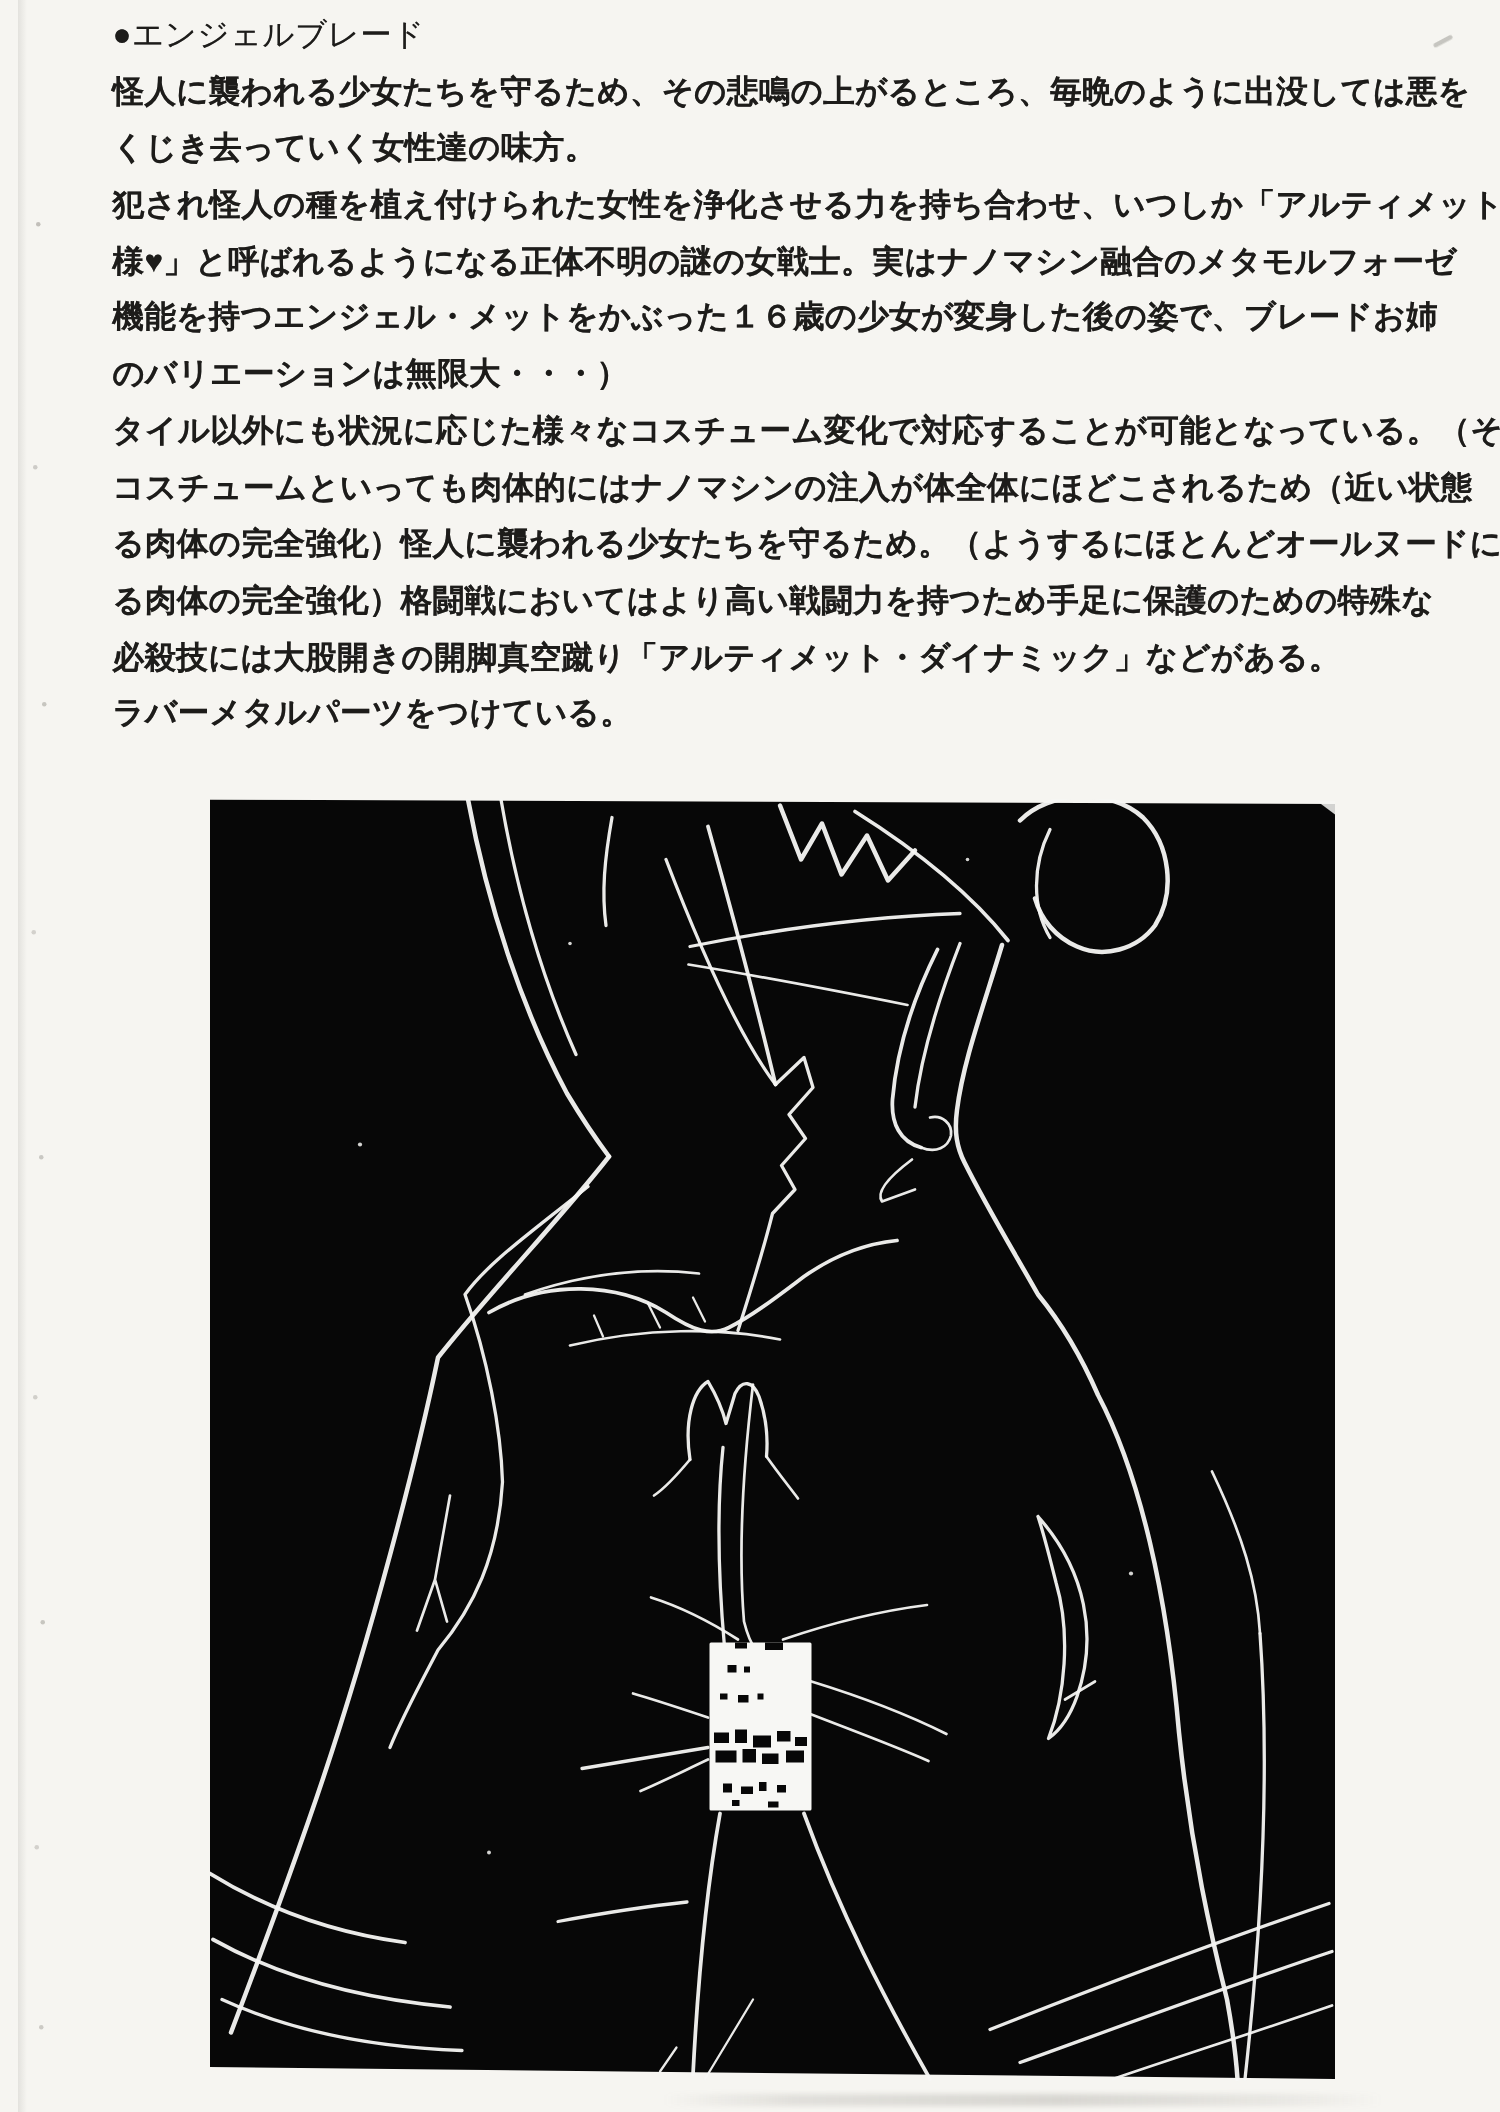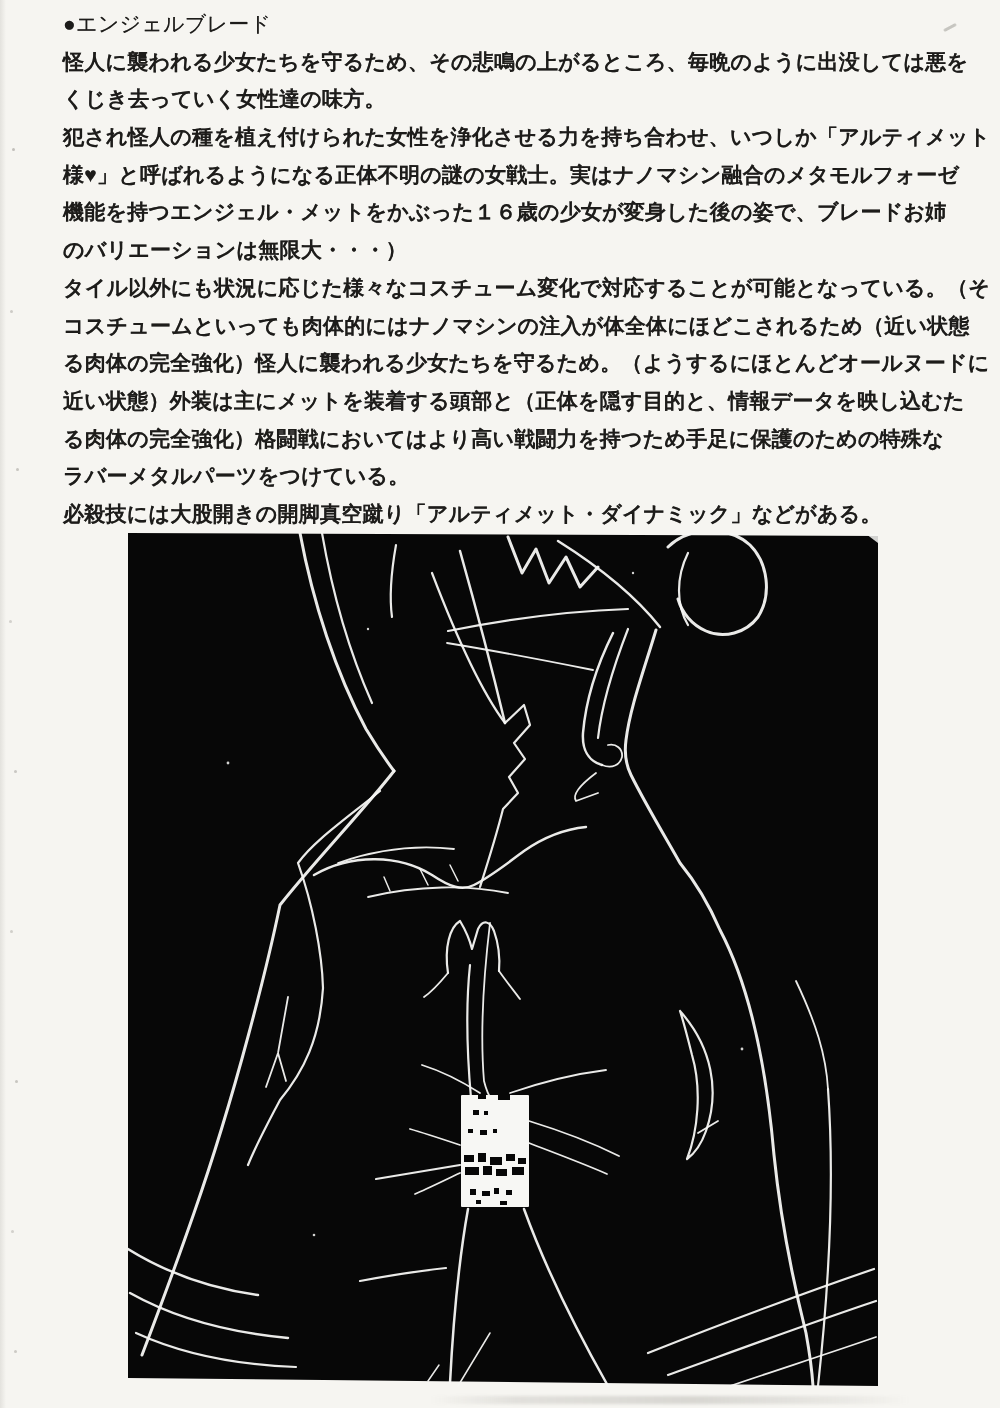--- a/index.html
+++ b/index.html
@@ -8,21 +8,21 @@
     --fig-bg:#070707;
     --fig-ink:#f7f7f4;
   }
   html,body{margin:0;padding:0;}
   body{
     width:1000px;height:1408px;
     background:var(--paper);
     font-family:"Liberation Sans","DejaVu Sans",sans-serif;
     overflow:hidden;position:relative;
   }
-  .page{position:absolute;inset:0;}
+  .page{position:absolute;inset:0;margin-left:12px;}
   
   .page::before{
     content:"";position:absolute;left:0;top:0;width:6px;height:100%;
     background:linear-gradient(90deg,rgba(60,58,52,.10),rgba(60,58,52,0));
   }
   .text-block{
     position:absolute;left:63px;top:5px;width:897px;
     color:var(--ink-text);
     font-size:21px;line-height:37.7px;letter-spacing:.25px;
     font-weight:500;
@@ -78,24 +78,23 @@
     <div class="doc-title">●エンジェルブレード</div>
     <div class="t-line">怪人に襲われる少女たちを守るため、その悲鳴の上がるところ、毎晩のように出没しては悪を</div>
     <div class="t-line">くじき去っていく女性達の味方。</div>
     <div class="t-line">犯され怪人の種を植え付けられた女性を浄化させる力を持ち合わせ、いつしか「アルティメット</div>
     <div class="t-line">様♥」と呼ばれるようになる正体不明の謎の女戦士。実はナノマシン融合のメタモルフォーゼ</div>
     <div class="t-line">機能を持つエンジェル・メットをかぶった１６歳の少女が変身した後の姿で、ブレードお姉</div>
     <div class="t-line">のバリエーションは無限大・・・）</div>
     <div class="t-line">タイル以外にも状況に応じた様々なコスチューム変化で対応することが可能となっている。（そ</div>
     <div class="t-line">コスチュームといっても肉体的にはナノマシンの注入が体全体にほどこされるため（近い状態</div>
     <div class="t-line">る肉体の完全強化）怪人に襲われる少女たちを守るため。（ようするにほとんどオールヌードに</div>
-    <div class="t-line">近い状態）外装は主にメットを装着する頭部と（正体を隠す目的と、情報データを映し込むた</div>
     <div class="t-line">る肉体の完全強化）格闘戦においてはより高い戦闘力を持つため手足に保護のための特殊な</div>
+    <div class="t-line">必殺技には大股開きの開脚真空蹴り「アルティメット・ダイナミック」などがある。</div>
     <div class="t-line">ラバーメタルパーツをつけている。</div>
-    <div class="t-line">必殺技には大股開きの開脚真空蹴り「アルティメット・ダイナミック」などがある。</div>
   </div>
 
   <div class="figure-panel">
     <svg width="750" height="856" viewBox="0 0 750 856" xmlns="http://www.w3.org/2000/svg">
 
       <polygon points="0,0 750,3 750,853 0,845" fill="var(--fig-bg)"></polygon>
       <g>
 
         <path class="stroke w30" d="M380,4 L394,40 408,16 421,50 438,24 452,54 470,34"></path>
         <path class="stroke w22" d="M268,12 C263,40 261,62 264,84"></path>

